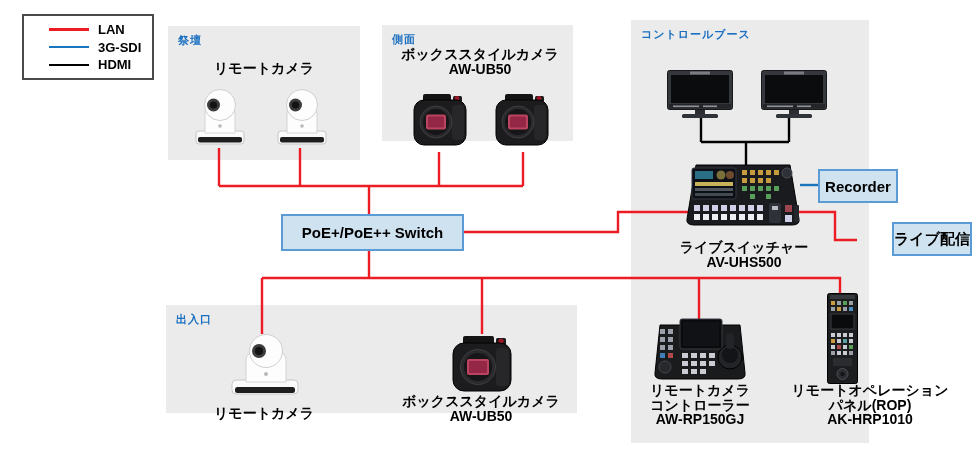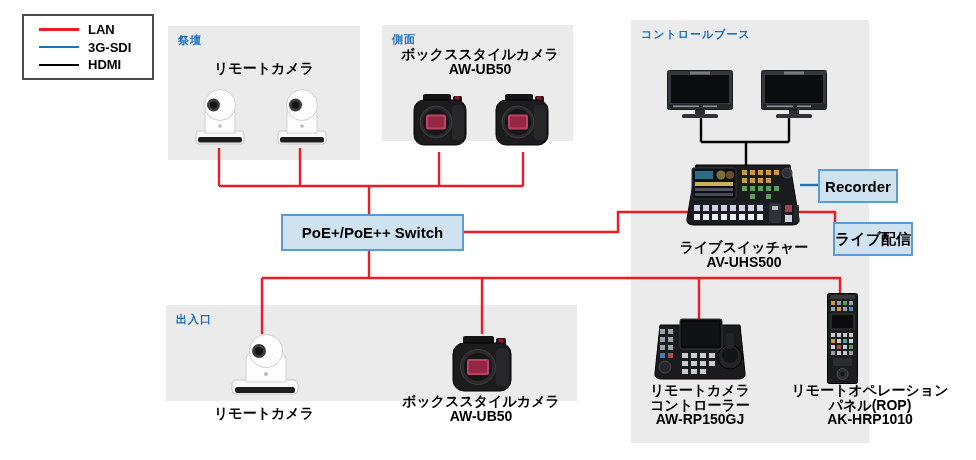--- a/index.html
+++ b/index.html
@@ -13,39 +13,39 @@
         align-items:center;justify-content:center;font-size:15px;font-weight:bold;color:#000;
         box-sizing:border-box;z-index:7;white-space:nowrap;}
   svg.lines{position:absolute;left:0;top:0;z-index:4;pointer-events:none;}
   .lan{stroke:#ed1c24;stroke-width:2.4;fill:none;}
   .sdi{stroke:#1b75bc;stroke-width:2.4;fill:none;}
   .hdmi{stroke:#000000;stroke-width:2.4;fill:none;}
   .dev{position:absolute;z-index:5;line-height:0;}
   .legend{position:absolute;left:22px;top:14px;width:132px;height:66px;background:#fff;
           border:2px solid #4a4a4a;box-sizing:border-box;z-index:8;
           display:flex;flex-direction:column;justify-content:space-evenly;padding:2px 0;}
-  .legend-row{display:flex;align-items:center;gap:9px;padding-left:15px;}
+  .legend-row{display:flex;align-items:center;gap:9px;padding-left:25px;}
   .legend-swatch{width:40px;height:2.5px;flex:0 0 auto;}
   .legend-label{font-size:13px;font-weight:bold;color:#000;line-height:13px;}
 </style>
 </head>
 <body>
 
 <div class="canvas">
 
   <div class="zone" style="left:168px;top:26px;width:192px;height:134px;">
     <div class="zone-title">祭壇</div>
   </div>
   <div class="zone" style="left:382px;top:25px;width:191px;height:116px;">
     <div class="zone-title">側面</div>
   </div>
   <div class="zone" style="left:631px;top:20px;width:238px;height:423px;">
     <div class="zone-title">コントロールブース</div>
   </div>
-  <div class="zone" style="left:166px;top:305px;width:411px;height:96px;">
+  <div class="zone" style="left:166px;top:305px;width:411px;height:108px;">
     <div class="zone-title">出入口</div>
   </div>
 
   <svg class="lines" width="976" height="460">
     <path class="lan" d="M219 148 V186 M300 148 V186 M439 152 V186 M523 152 V186 M219 186 H523 M369 186 V216 M369 250 V278 M464 232 H618 V212 H835 V240 H857 M262 334 V278 M262 278 H840 V296 M482 278 V334 M699 278 V320"></path>
     <path class="sdi" d="M800 185 H819"></path>
     <path class="hdmi" d="M701 118 V142 M789 118 V142 M701 142 H789 M746 142 V166"></path>
   </svg>
 
   <div class="legend">
@@ -299,21 +299,21 @@
       <circle cx="15.5" cy="81" r="2.2" fill="#131417"></circle>
     </svg>
   </div>
 
   <div class="node" style="left:818px;top:169px;width:80px;height:34px;">
     <span>Recorder</span>
   </div>
   <div class="node" style="left:281px;top:214px;width:183px;height:37px;">
     <span>PoE+/PoE++ Switch</span>
   </div>
-  <div class="node" style="left:833px;top:222px;width:80px;height:34px;">
+  <div class="node" style="left:892px;top:222px;width:80px;height:34px;">
     <span>ライブ配信</span>
   </div>
 
   <div class="lbl" style="left:264px;top:61px;">リモートカメラ</div>
 
   <div class="lbl" style="left:480px;top:47px;">
     <div>ボックススタイルカメラ</div>
     <div>AW-UB50</div>
   </div>
 

